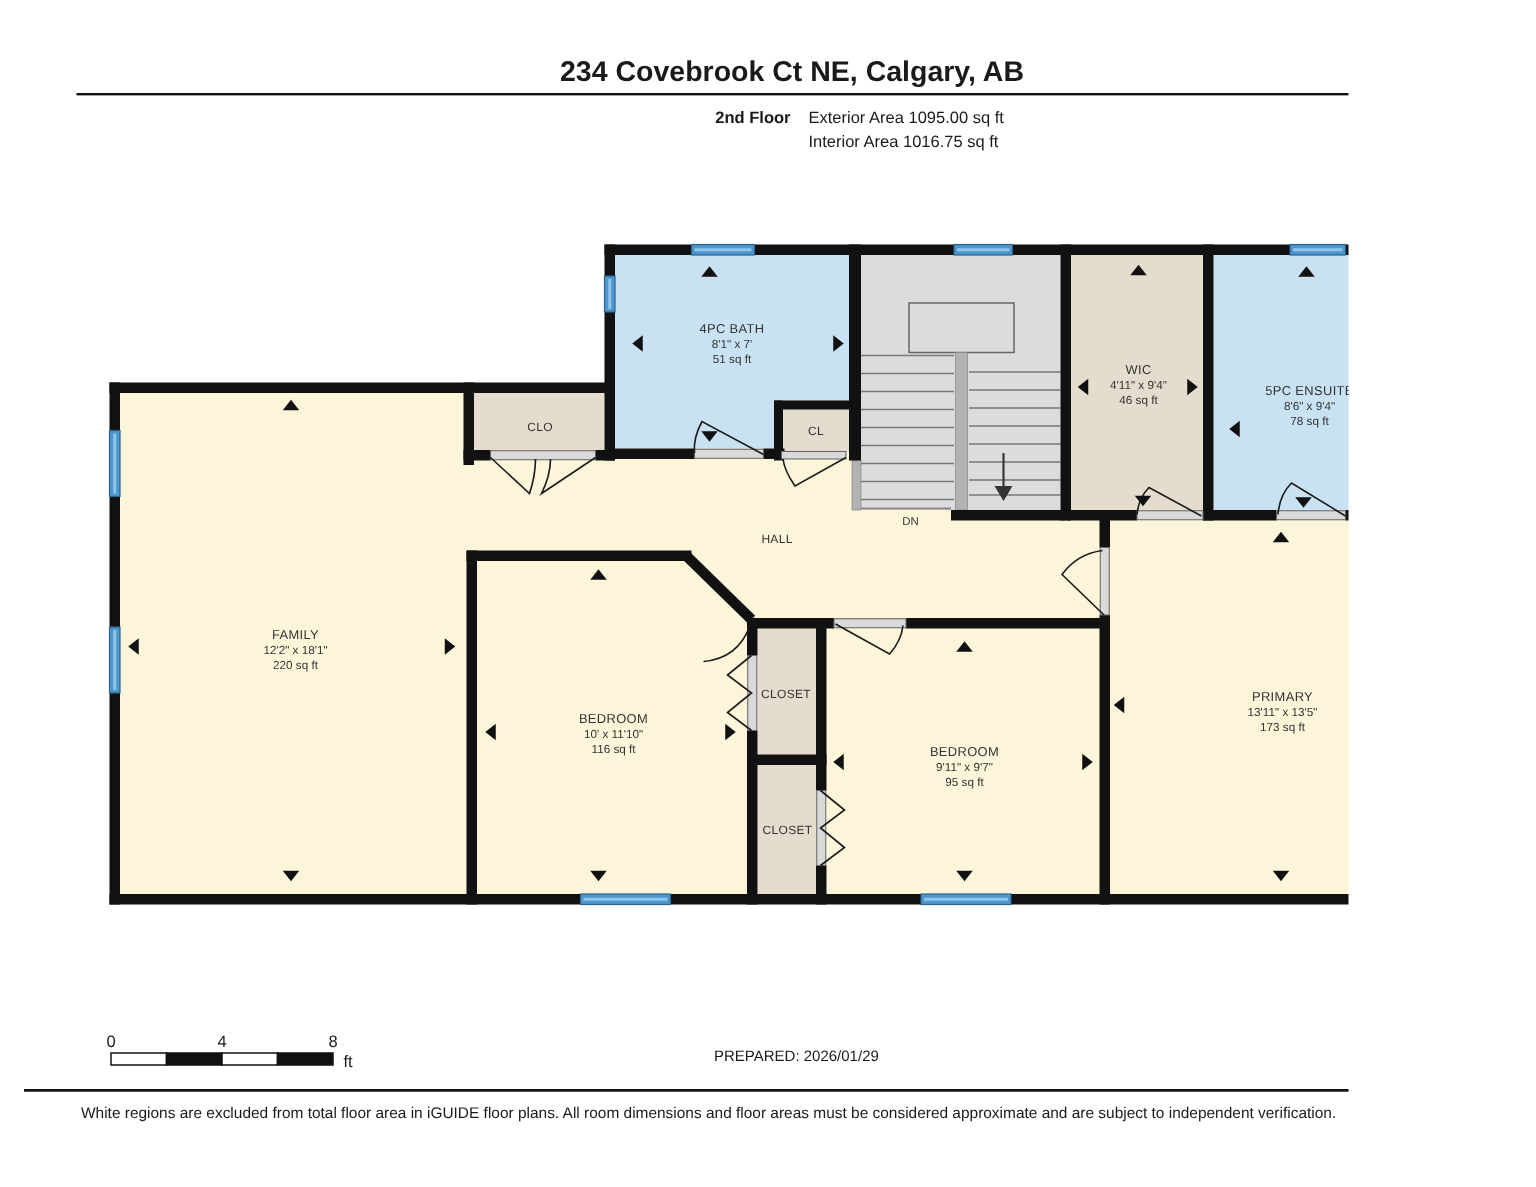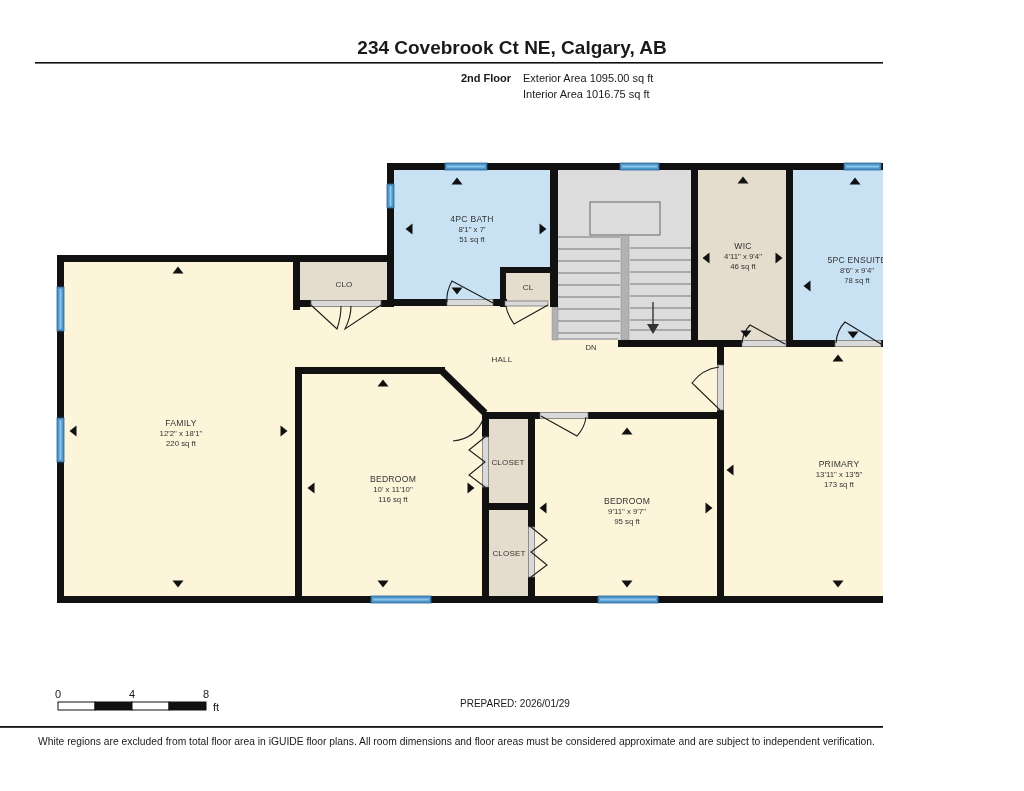--- a/index.html
+++ b/index.html
@@ -1,16 +1,16 @@
 <!DOCTYPE html>
 <html><head>
 <meta charset="utf-8">
 <style>
   html,body{margin:0;padding:0;background:#ffffff;}
-  .page{position:relative;width:883px;height:791px;background:#fff;overflow:hidden;}
+  .page{position:relative;width:883px;height:791px;background:#fff;overflow:hidden;margin-left:16px;}
   svg{display:block;}
   text{font-family:"Liberation Sans","DejaVu Sans",sans-serif;fill:#333;}
   .title{font-size:19px;font-weight:bold;fill:#1a1a1a;}
   .sub-bold{font-size:11px;font-weight:bold;fill:#1a1a1a;}
   .sub{font-size:11px;fill:#1a1a1a;}
   .room-name{font-size:8.6px;letter-spacing:.25px;}
   .room-dim{font-size:7.8px;}
   .small-lab{font-size:8px;letter-spacing:.2px;}
   .dn{font-size:7.6px;}
   .scale-num{font-size:11px;fill:#1a1a1a;}

